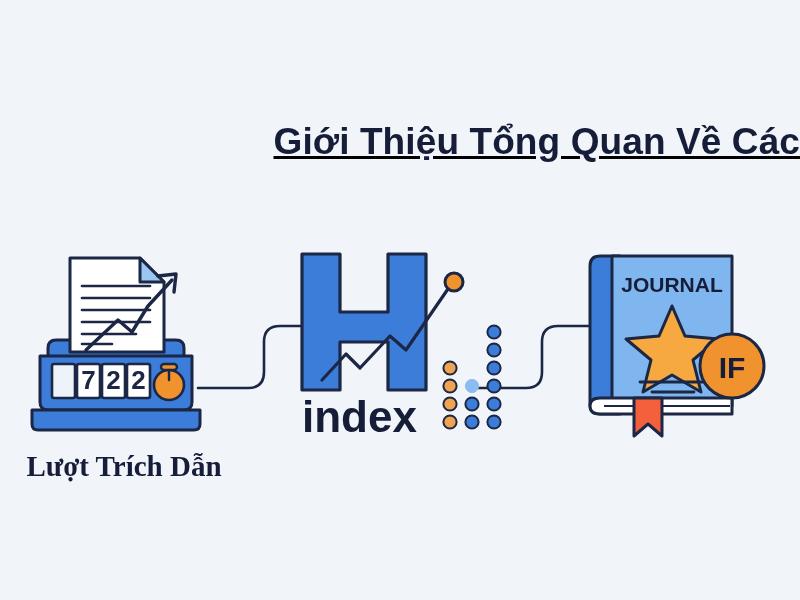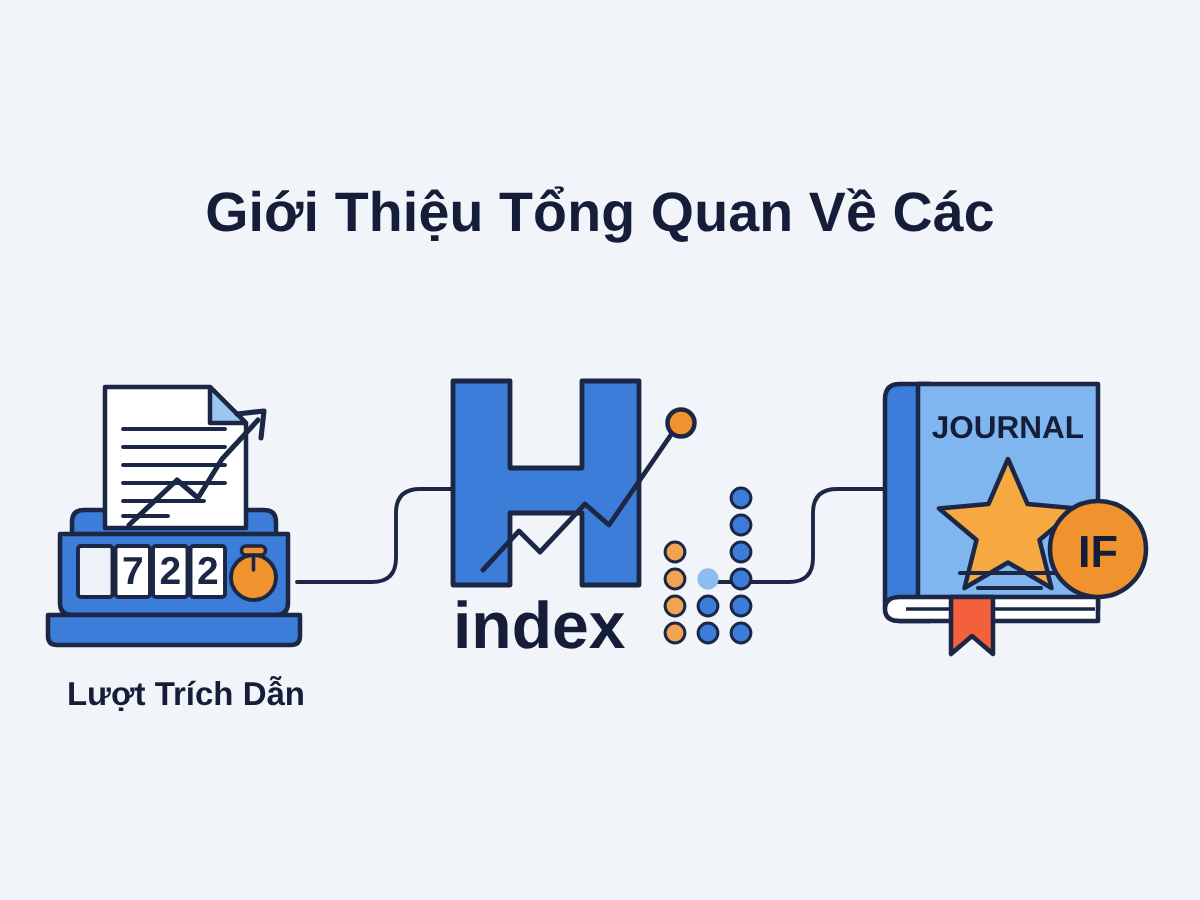--- a/index.html
+++ b/index.html
@@ -21,22 +21,23 @@
     width: 800px;
     height: 600px;
     background: #f1f4f9;
   }
   
   .title-block {
     position: absolute;
     left: 0;
     top: 118px;
     width: 800px;
-    text-align: center;
+    text-align: right;
     line-height: 1.28;
+    text-decoration: underline;
   }
   .title-line {
     display: block;
     font-family: "Liberation Sans", sans-serif;
     font-weight: bold;
     font-size: 37px;
     letter-spacing: 0.1px;
     color: #151d38;
     white-space: nowrap;
   }
@@ -61,23 +62,23 @@
     width: 232px;
     height: 200px;
     text-align: center;
   }
   .col-label {
     position: absolute;
     left: 0;
     top: 210px;
     width: 232px;
     text-align: center;
-    font-family: Liberation Sans, sans-serif;
+    font-family: Liberation Serif, serif;
     font-weight: bold;
-    font-size: 22px;
+    font-size: 29px;
     color: #151d38;
     white-space: nowrap;
   }
   #col-citations { left: 8px; }
   #col-hindex    { left: 284px; }
   #col-impact    { left: 560px; }
 
   .connector {
     position: absolute;
     top: 0;

